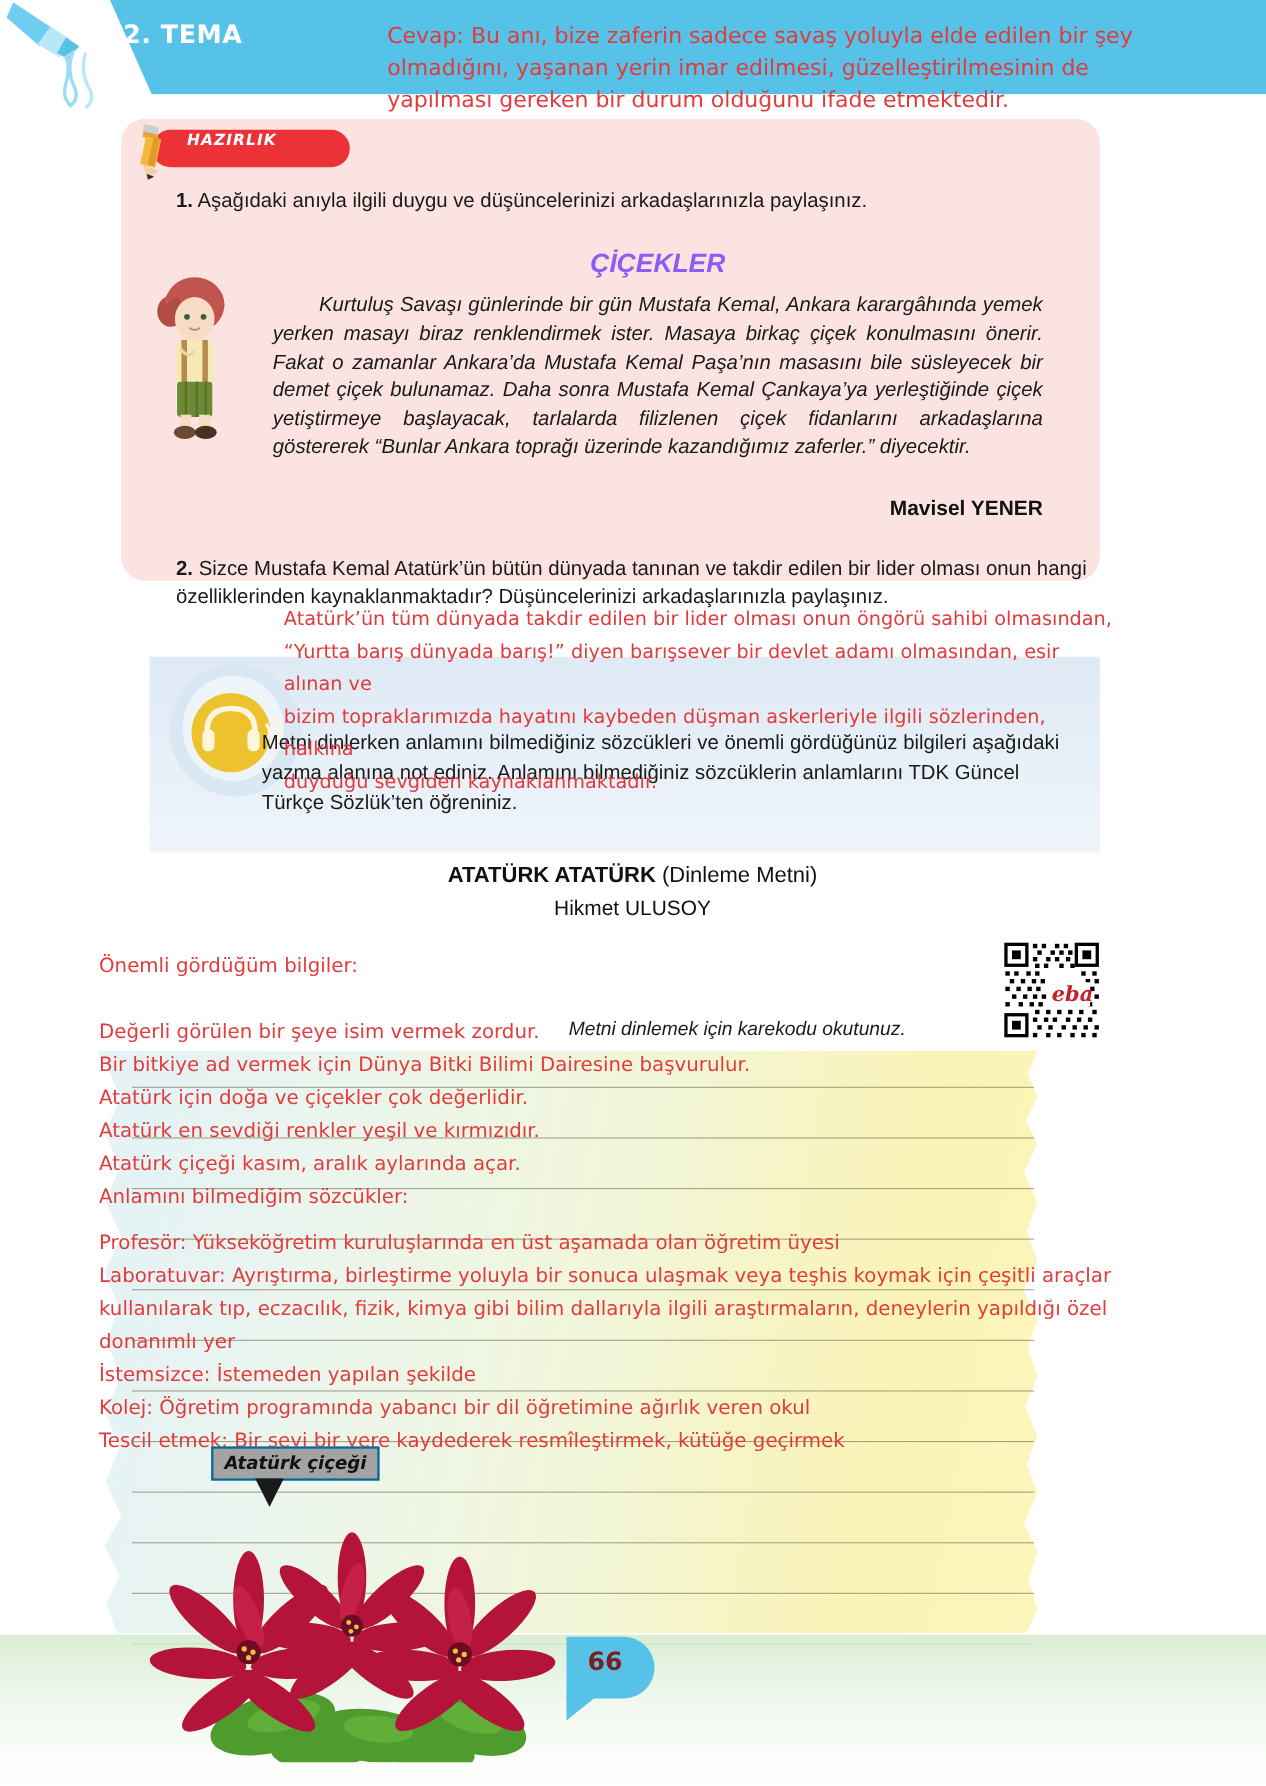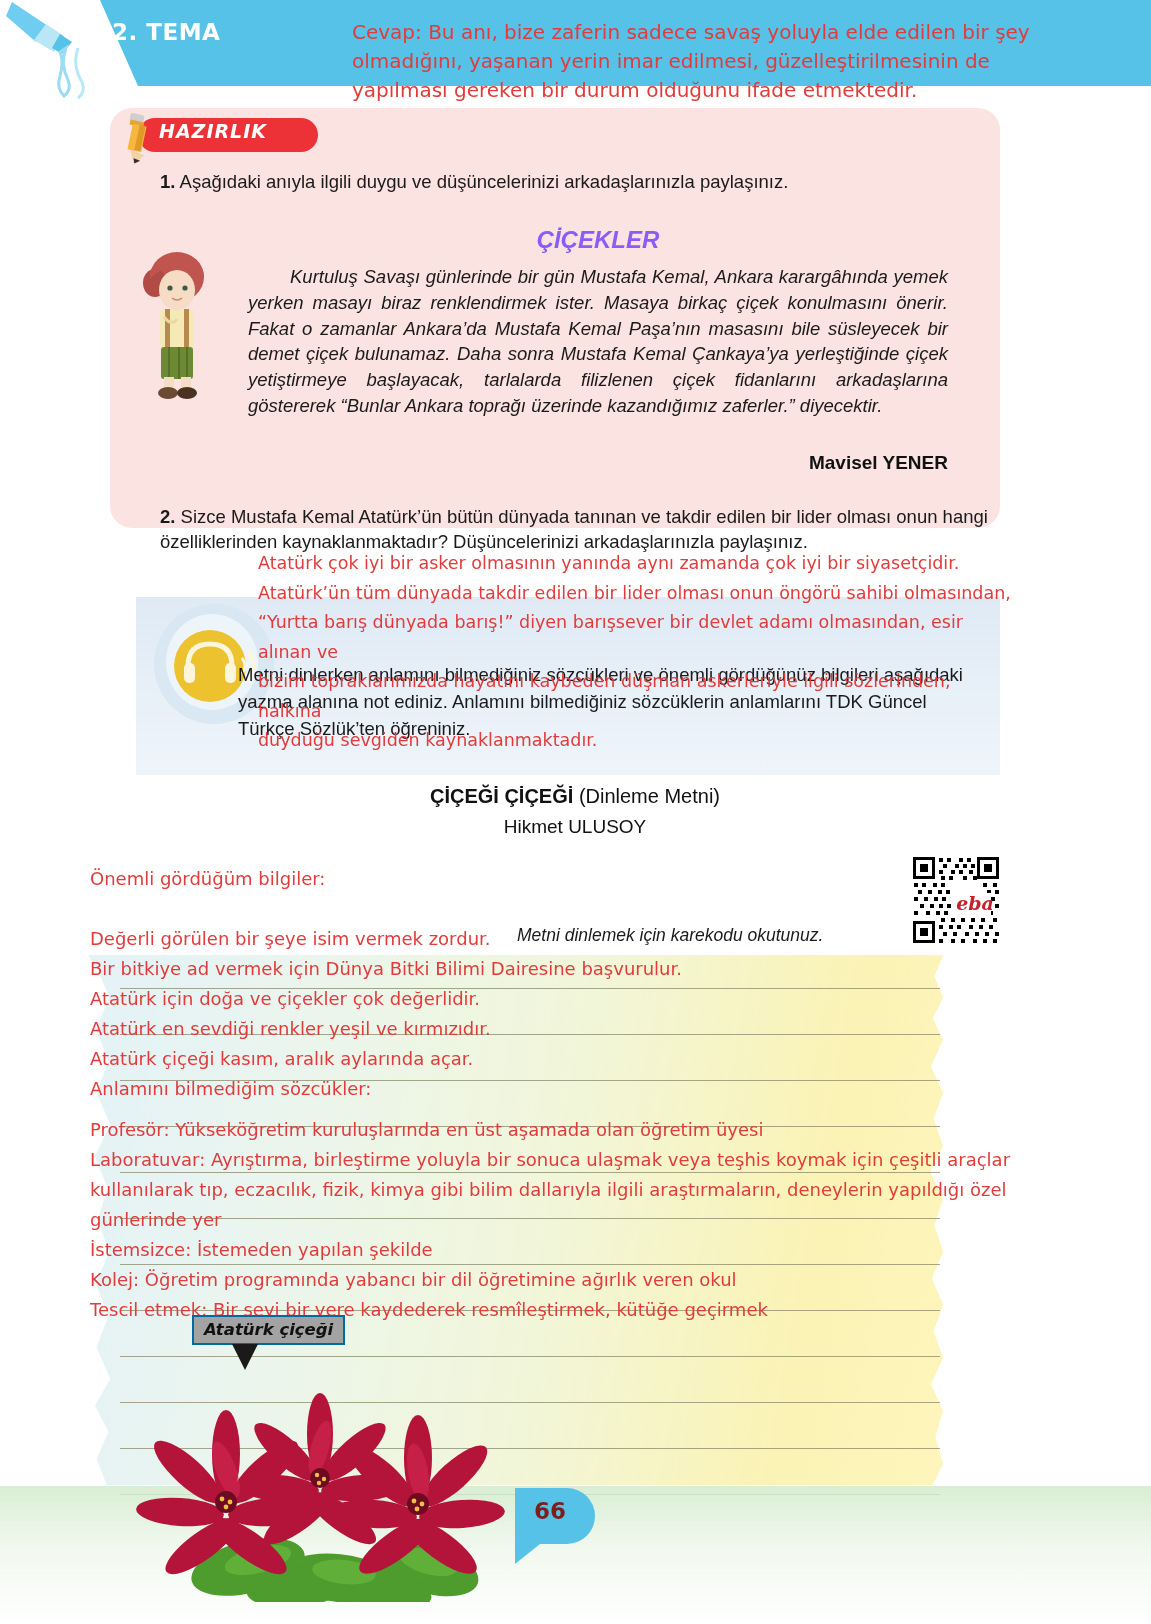--- a/index.html
+++ b/index.html
@@ -50,22 +50,22 @@
     border-radius: 22px;
   }
   #hazirlik-badge {
     position: absolute; left: 138px; top: 118px;
     width: 180px; height: 34px;
     background: #ed3237;
     border-radius: 17px;
     z-index: 4;
   }
   #hazirlik-badge-label {
-    position: absolute; left: 159px; top: 120px;
-    color: #ffffff; font-size: 19px; font-weight: bold;
+    position: absolute; left: 170px; top: 120px;
+    color: #ffffff; font-size: 14px; font-weight: bold;
     font-family: "DejaVu Sans", sans-serif;
     letter-spacing: 1px; font-style: italic;
     z-index: 5;
   }
   #pencil-icon {
     position: absolute; left: 118px; top: 112px;
     width: 40px; height: 52px; z-index: 6;
   }
 
   #q1 {
@@ -303,21 +303,20 @@
 <div id="cicekler-title">ÇİÇEKLER</div>
 <div id="cicekler-body"><span class="indent"></span><span>Kurtuluş Savaşı günlerinde bir gün Mustafa Kemal, Ankara karargâhında yemek yerken masayı biraz renklendirmek ister. Masaya birkaç çiçek konulmasını önerir. Fakat o zamanlar Ankara’da Mustafa Kemal Paşa’nın masasını bile süsleyecek bir demet çiçek bulunamaz. Daha sonra Mustafa Kemal Çankaya’ya yerleştiğinde çiçek yetiştirmeye başlayacak, tarlalarda filizlenen çiçek fidanlarını arkadaşlarına göstererek “Bunlar Ankara toprağı üzerinde kazandığımız zaferler.” diyecektir.</span></div>
 <div id="cicekler-author">Mavisel YENER</div>
 
 <div id="q2">
   <b>2.</b>
   <span>Sizce Mustafa Kemal Atatürk’ün bütün dünyada tanınan ve takdir edilen bir lider olması onun hangi özelliklerinden kaynaklanmaktadır? Düşüncelerinizi arkadaşlarınızla paylaşınız.</span>
 </div>
 
 <div id="q2-answer">
-    <div>Atatürk çok iyi bir asker olmasının yanında aynı zamanda çok iyi bir siyasetçidir.</div>
     <div>Atatürk’ün tüm dünyada takdir edilen bir lider olması onun öngörü sahibi olmasından,</div>
     <div>“Yurtta barış dünyada barış!” diyen barışsever bir devlet adamı olmasından, esir alınan ve</div>
     <div>bizim topraklarımızda hayatını kaybeden düşman askerleriyle ilgili sözlerinden, halkına</div>
     <div>duyduğu sevgiden kaynaklanmaktadır.</div>
   </div>
 
 <div id="listen-band"></div>
 
 <svg id="headphone-badge" viewBox="0 0 128 128">
   <ellipse cx="64" cy="64" rx="60" ry="60" fill="#d7e6f2" opacity="0.85"></ellipse>
@@ -326,21 +325,21 @@
   <path d="M38 66 Q38 44 60 44 Q82 44 82 66" stroke="#fdf6dd" stroke-width="5" fill="none"></path>
   <rect x="34" y="63" width="11" height="20" rx="5" fill="#fdf6dd"></rect>
   <rect x="75" y="63" width="11" height="20" rx="5" fill="#fdf6dd"></rect>
   <path d="M92 58 Q98 66 92 74" stroke="#fdf6dd" stroke-width="3" fill="none"></path>
   <path d="M99 52 Q108 66 99 80" stroke="#fdf6dd" stroke-width="3" fill="none"></path>
 </svg>
 
 <div id="listen-text">Metni dinlerken anlamını bilmediğiniz sözcükleri ve önemli gördüğünüz bilgileri aşağıdaki yazma alanına not ediniz. Anlamını bilmediğiniz sözcüklerin anlamlarını TDK Güncel Türkçe Sözlük’ten öğreniniz.</div>
 
 <div id="metin-title">
-  <b>ÇİÇEĞİ ÇİÇEĞİ</b>
+  <b>ATATÜRK ATATÜRK</b>
   <span>(Dinleme Metni)</span>
 </div>
 <div id="metin-author">Hikmet ULUSOY</div>
 
 <svg id="qr-wrap" viewBox="0 0 90 90">
   <rect x="0" y="0" width="90" height="90" fill="#ffffff"></rect>
   <g fill="#000">
     <rect x="2" y="2" width="22" height="22"></rect>
       <rect x="5" y="5" width="16" height="16" fill="#fff"></rect>
       <rect x="9" y="9" width="8" height="8"></rect>
@@ -445,21 +444,21 @@
     <div>Bir bitkiye ad vermek için Dünya Bitki Bilimi Dairesine başvurulur.</div>
     <div>Atatürk için doğa ve çiçekler çok değerlidir.</div>
     <div>Atatürk en sevdiği renkler yeşil ve kırmızıdır.</div>
     <div>Atatürk çiçeği kasım, aralık aylarında açar.</div>
     <div>Anlamını bilmediğim sözcükler:</div>
   </div>
 <div id="vocab-red">
     <div>Profesör: Yükseköğretim kuruluşlarında en üst aşamada olan öğretim üyesi</div>
     <div>Laboratuvar: Ayrıştırma, birleştirme yoluyla bir sonuca ulaşmak veya teşhis koymak için çeşitli araçlar</div>
     <div>kullanılarak tıp, eczacılık, fizik, kimya gibi bilim dallarıyla ilgili araştırmaların, deneylerin yapıldığı özel</div>
-    <div>günlerinde yer</div>
+    <div>donanımlı yer</div>
     <div>İstemsizce: İstemeden yapılan şekilde</div>
     <div>Kolej: Öğretim programında yabancı bir dil öğretimine ağırlık veren okul</div>
     <div>Tescil etmek: Bir şeyi bir yere kaydederek resmîleştirmek, kütüğe geçirmek</div>
   </div>
 
 <div id="callout-box">
   <span id="callout-label">Atatürk çiçeği</span>
 </div>
 <div id="callout-arrow"></div>
 

